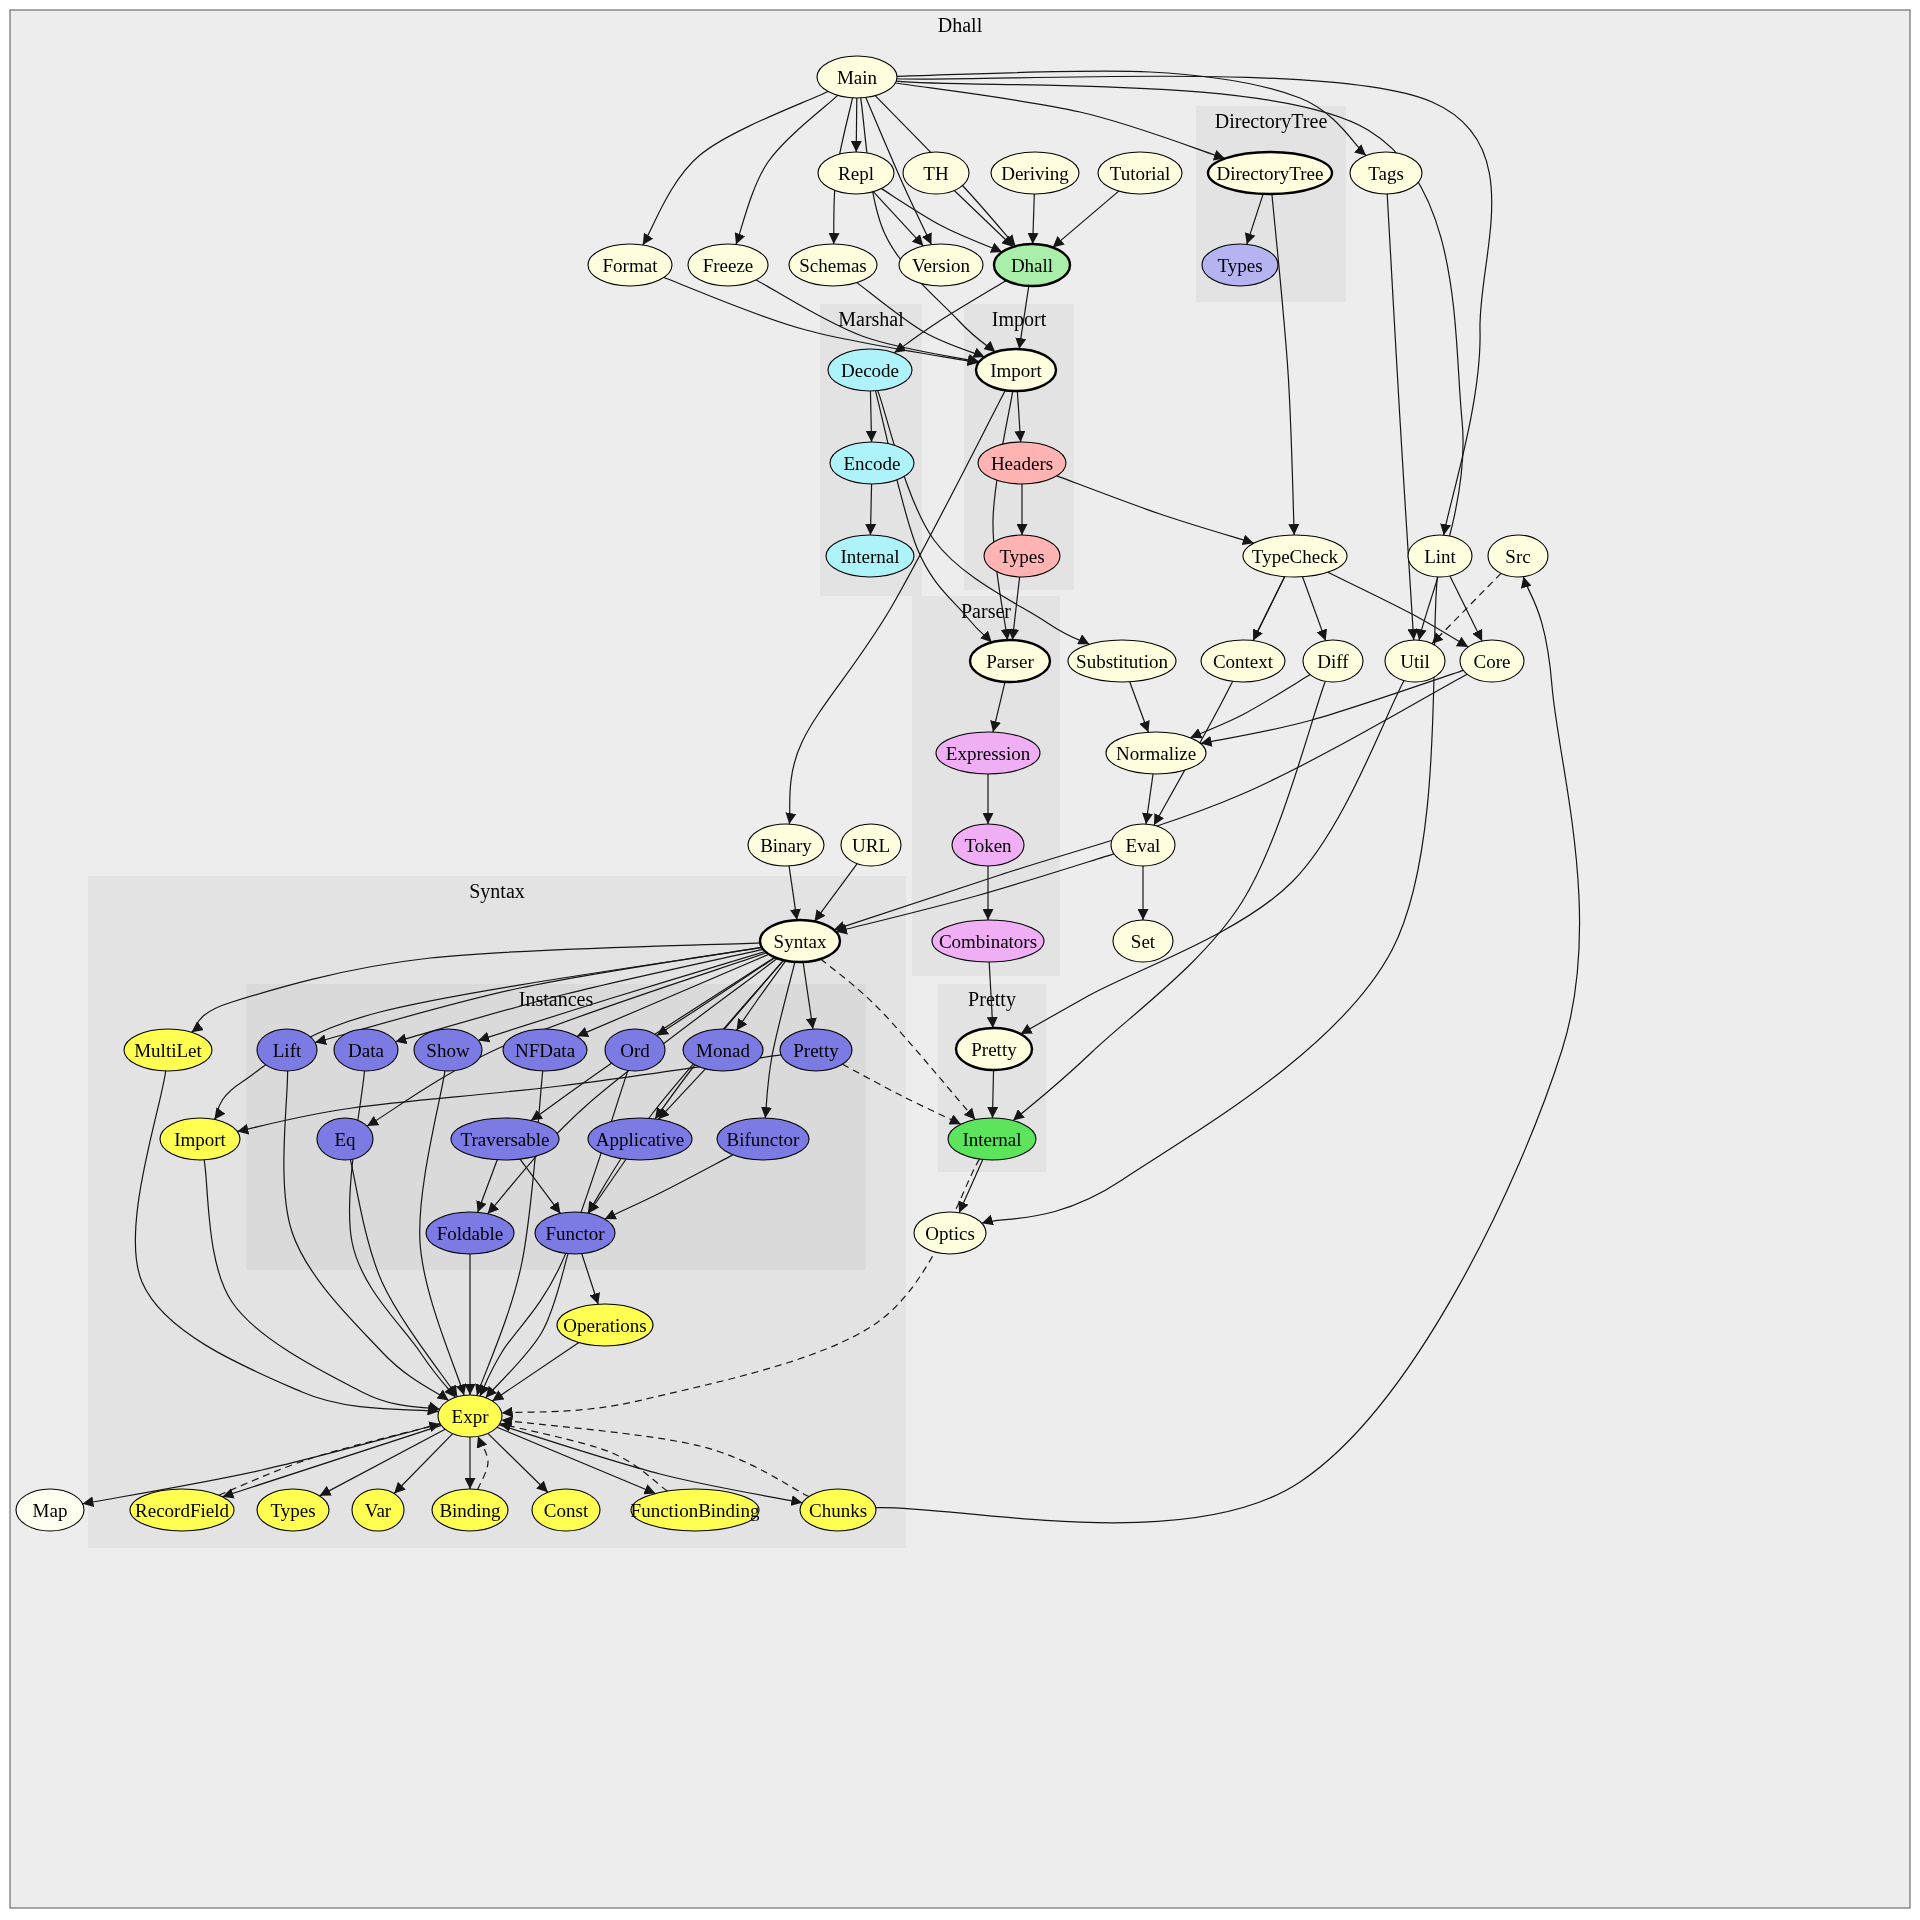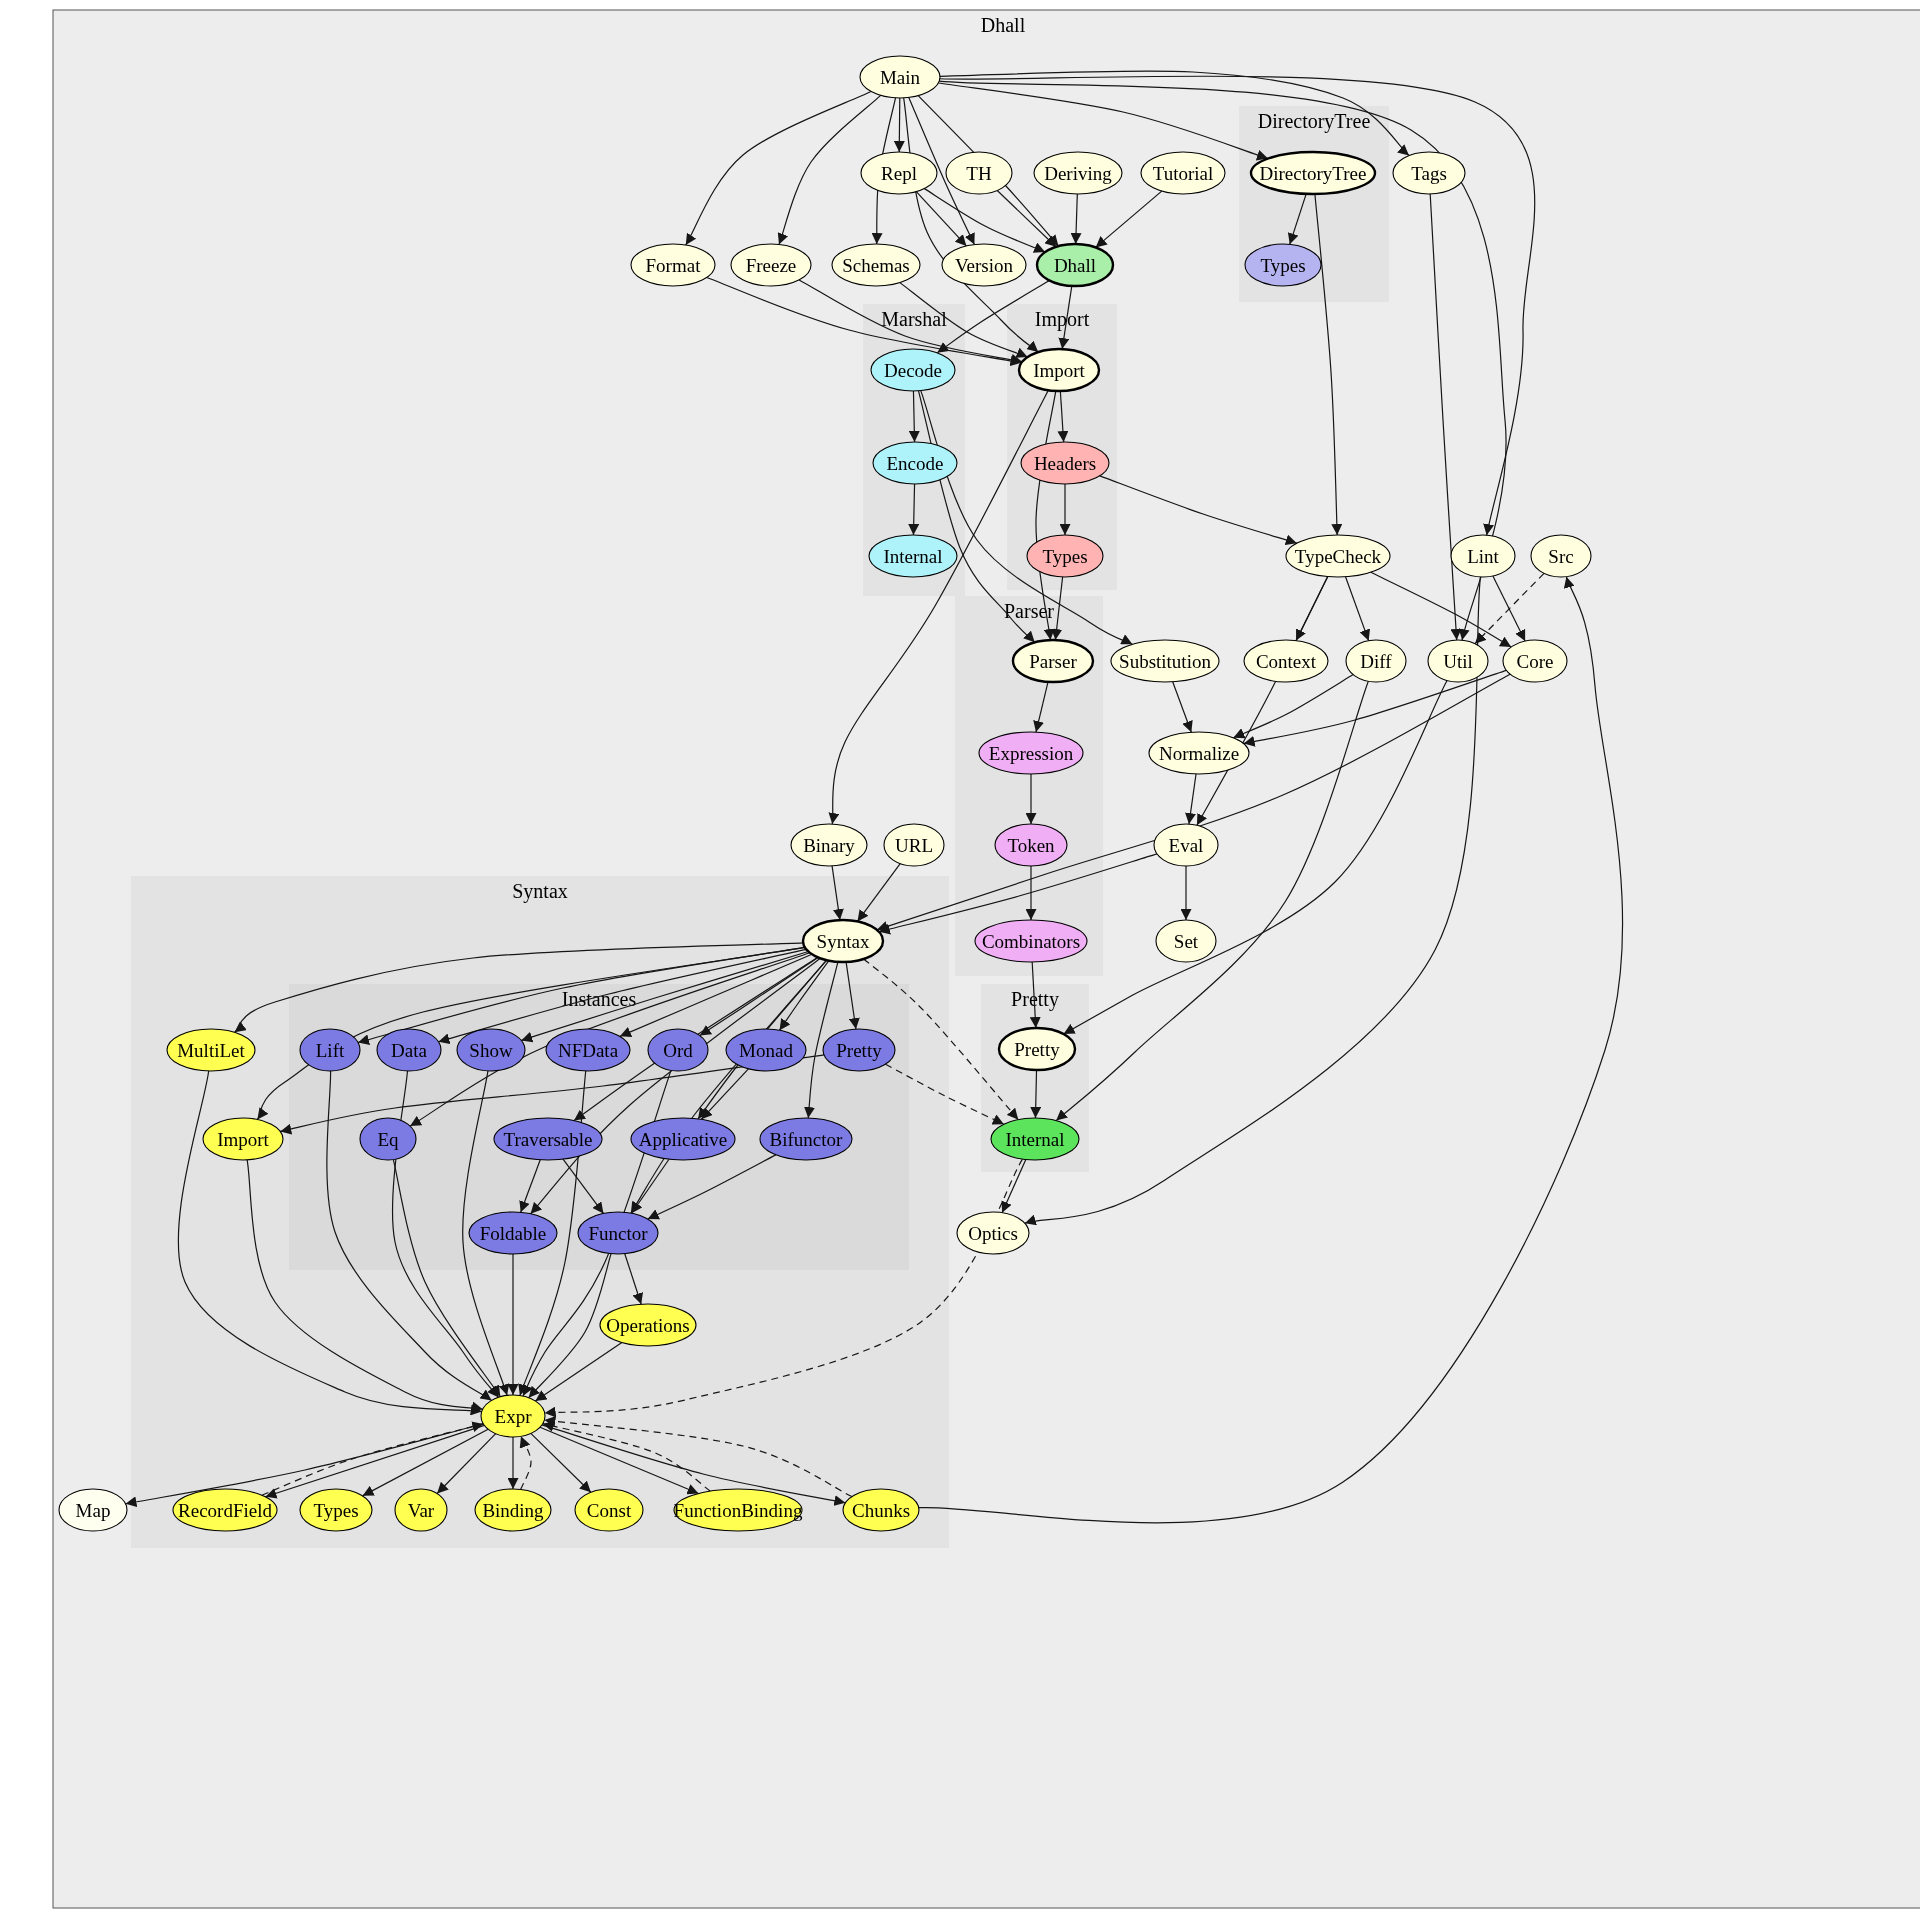--- a/index.html
+++ b/index.html
@@ -1,16 +1,16 @@
 <!DOCTYPE html>
 <html><head>
 <meta charset="utf-8">
 <style>
   html,body{margin:0;padding:0;background:#ffffff;}
-  .stage{width:1554px;height:1920px;position:relative;font-family:"Liberation Serif","DejaVu Serif",serif;padding-left:43px;}
+  .stage{width:1554px;height:1920px;position:relative;font-family:"Liberation Serif","DejaVu Serif",serif;}
   svg{display:block;}
   text{fill:#000;text-anchor:middle;}
   .nlabel{font:19px "Liberation Serif","DejaVu Serif",serif;}
   .clabel{font:20px "Liberation Serif","DejaVu Serif",serif;}
 </style>
 </head>
 <body>
 
 <div class="stage">
   <svg id="graph" width="1920" height="1920" viewBox="0 0 1920 1920">

